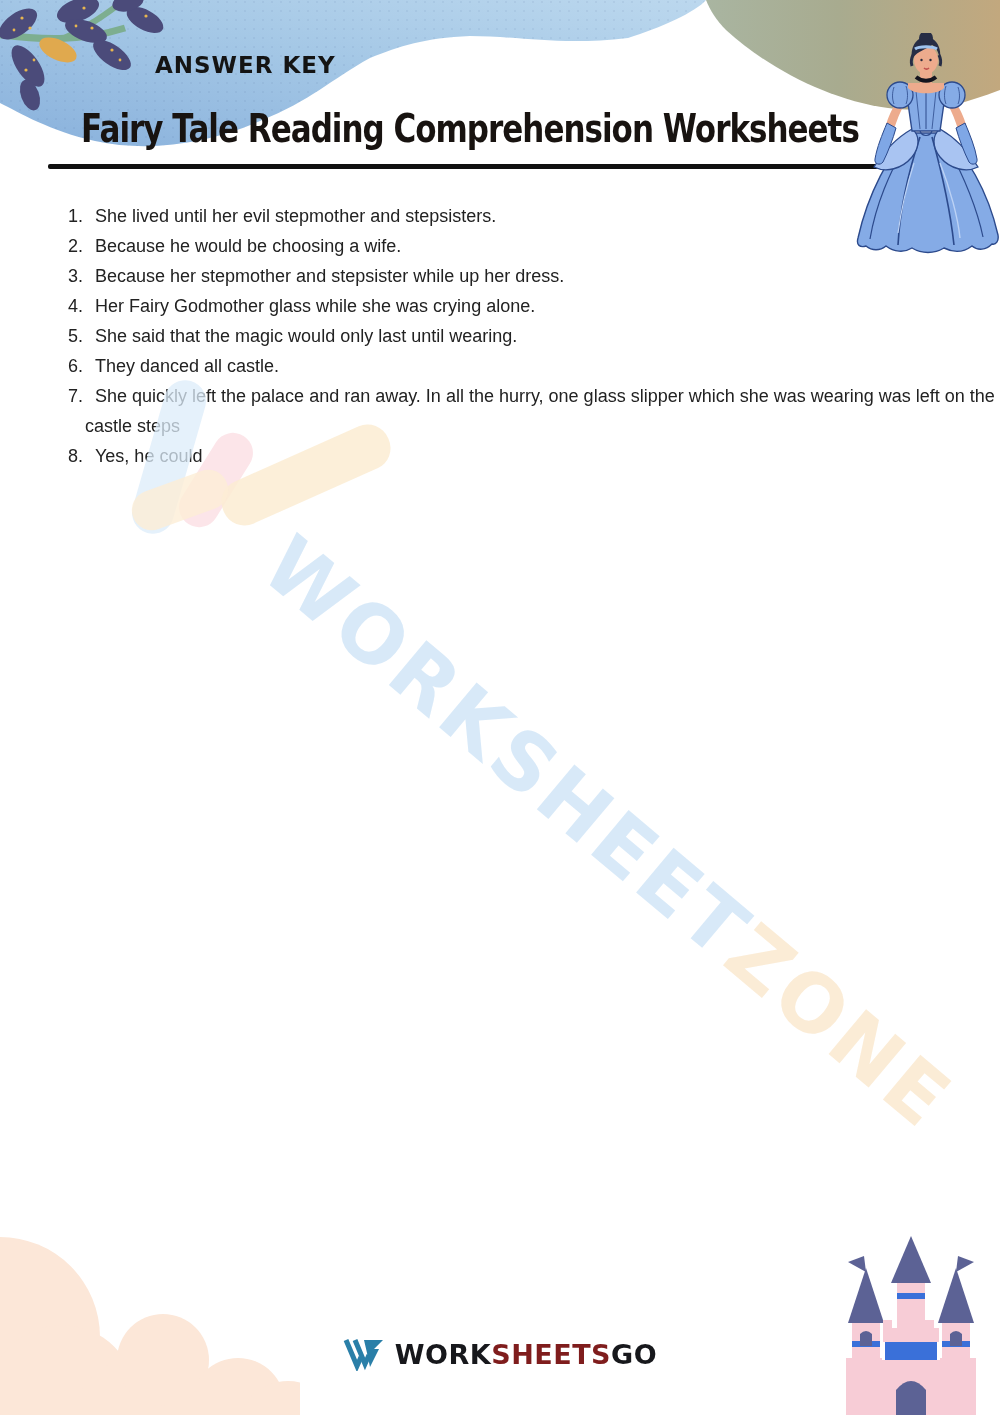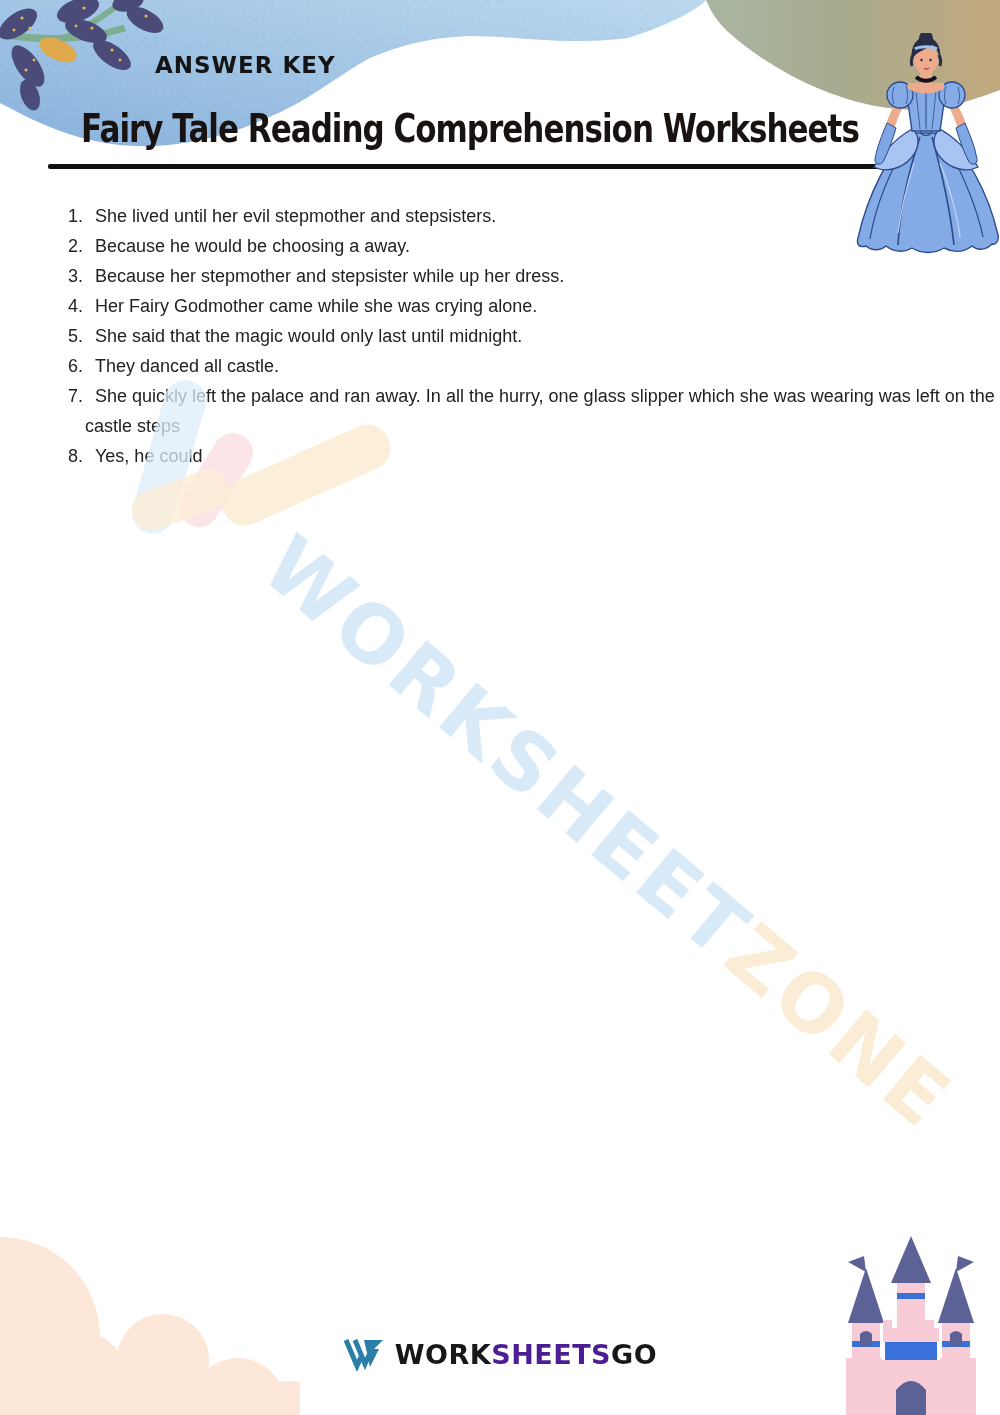--- a/index.html
+++ b/index.html
@@ -50,21 +50,21 @@
   .clouds{position:absolute;left:0;bottom:0;}
   .castle{position:absolute;right:14px;bottom:0;}
   .footer-logo{
     position:absolute;left:0;top:1330px;width:1000px;height:48px;
     display:flex;align-items:center;justify-content:center;gap:10px;
   }
   .logo-text{
     font-family:"DejaVu Sans",sans-serif;font-weight:bold;font-size:27px;
     letter-spacing:.5px;color:#17181c;white-space:nowrap;
   }
-  .logo-teal{color:#4c1d95;text-align:right;}
+  .logo-teal{color:#7f1d1d;text-align:right;}
 </style>
 </head>
 <body>
 
 <div class="page">
 
   <svg class="hdr-svg" width="1000" height="300" viewBox="0 0 1000 300">
     <defs>
       <linearGradient id="gBlue" x1="0" y1="1" x2="1" y2="0">
         <stop offset="0" stop-color="#89b1dc"></stop>
@@ -165,24 +165,24 @@
     <path d="M74,35 C75.5,36.4 77.5,36.4 79,35" stroke="#c0504d" stroke-width="1.6" fill="none"></path>
 
     <path d="M62,26 C60,12 68,4 76,4 C84,4 92,12 90,26 C88,18 86,14 82,12 C78,16 68,17 62,26 Z" fill="#272d45"></path>
     <circle cx="76" cy="5" r="7" fill="#272d45"></circle>
     <path d="M63,22 C61,26 61,30 62,33 M89,22 C91,26 91,30 90,33" stroke="#272d45" stroke-width="3" fill="none"></path>
     <path d="M65,16 C69,13 83,13 87,16" stroke="#9fc3ef" stroke-width="3" fill="none"></path>
   </svg>
 
   <ul class="answers">
     <li><span class="num">1.</span><span>She lived until her evil stepmother and stepsisters.</span></li>
-    <li><span class="num">2.</span><span>Because he would be choosing a away.</span></li>
+    <li><span class="num">2.</span><span>Because he would be choosing a wife.</span></li>
     <li><span class="num">3.</span><span>Because her stepmother and stepsister while up her dress.</span></li>
-    <li><span class="num">4.</span><span>Her Fairy Godmother came while she was crying alone.</span></li>
-    <li><span class="num">5.</span><span>She said that the magic would only last until midnight.</span></li>
+    <li><span class="num">4.</span><span>Her Fairy Godmother glass while she was crying alone.</span></li>
+    <li><span class="num">5.</span><span>She said that the magic would only last until wearing.</span></li>
     <li><span class="num">6.</span><span>They danced all castle.</span></li>
     <li><span class="num">7.</span><span>She quickly left the palace and ran away. In all the hurry, one glass slipper which she was  wearing was left on the castle steps</span></li>
     <li><span class="num">8.</span><span>Yes, he could</span></li>
   </ul>
 
   <div class="wm-stroke wm-s1"></div>
   <div class="wm-stroke wm-s2"></div>
   <div class="wm-stroke wm-s3"></div>
   <div class="wm-stroke wm-s4"></div>
 

